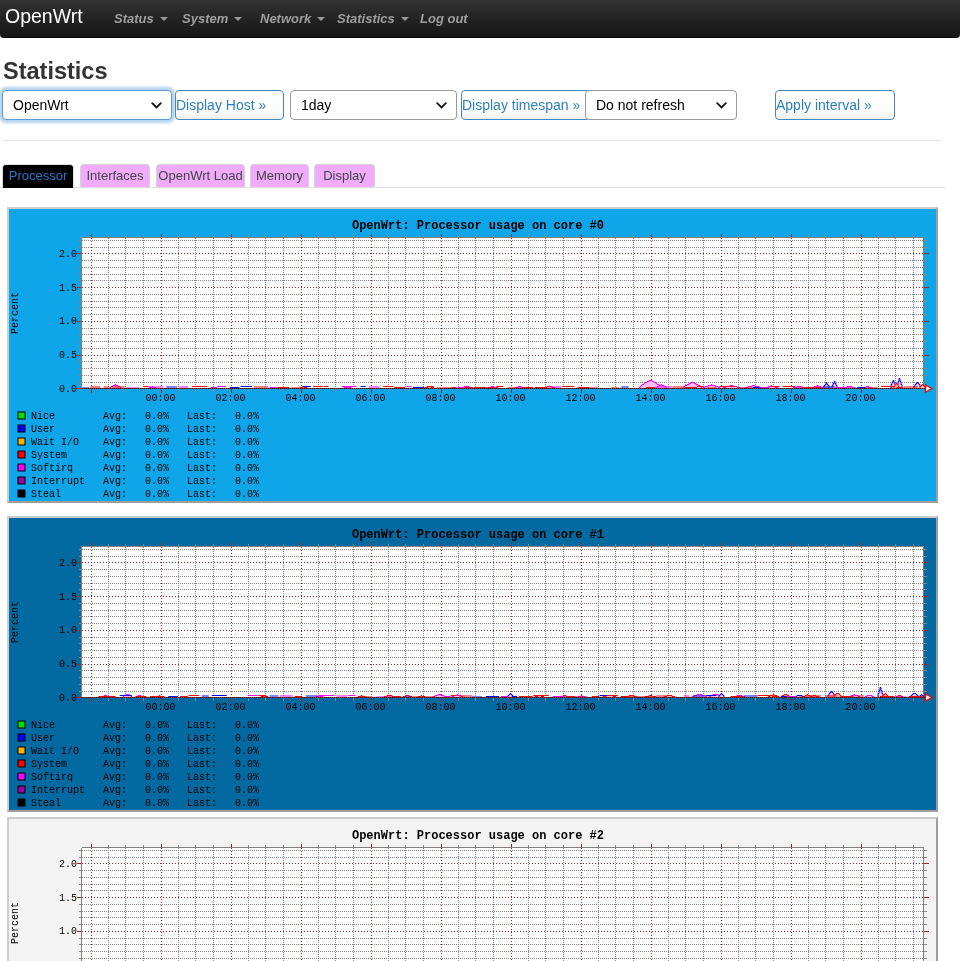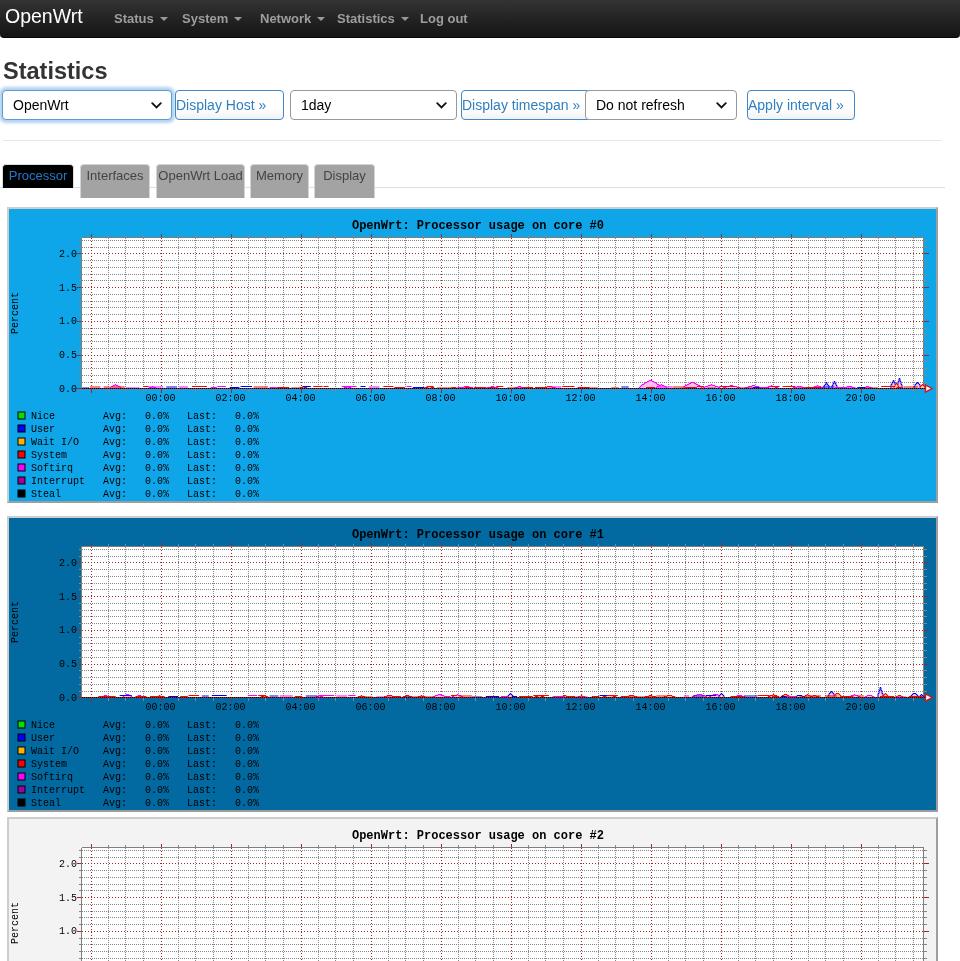--- a/index.html
+++ b/index.html
@@ -1,31 +1,31 @@
 <!DOCTYPE html>
 <html><head><meta charset="utf-8"><title>OpenWrt - Statistics - LuCI</title><style>
 html,body{margin:0;padding:0;background:#fff;font-family:"Liberation Sans",sans-serif;}
 body{width:960px;height:961px;overflow:hidden;position:relative;}
 #navbar{position:absolute;left:0;top:0;width:960px;height:38px;
  background:linear-gradient(180deg,#333333 0%,#222222 55%,#151515 100%);
  border-radius:0 0 4px 4px;border-bottom:1px solid #050505;box-sizing:border-box;}
 #brand{position:absolute;left:5px;top:0px;color:#fff;font-size:19.5px;font-weight:400;line-height:32px;}
-.nav-item{position:absolute;top:0;height:38px;line-height:37px;color:#9d9d9d;font-size:13px;font-weight:bold;}
+.nav-item{position:absolute;top:0;height:38px;line-height:37px;color:#9d9d9d;font-size:13px;font-weight:bold;font-style:italic;}
 .caret{display:inline-block;width:0;height:0;border-left:4px solid transparent;
  border-right:4px solid transparent;border-top:4px solid #999;margin-left:6px;vertical-align:2px;}
 h1{position:absolute;left:3px;top:58px;margin:0;font-size:23.5px;font-weight:bold;color:#333;}
 .sel,.btn{position:absolute;top:90px;height:30px;box-sizing:border-box;border-radius:4px;font-size:14px;}
 .sel{background:#fff;border:1px solid #999;color:#000;line-height:28px;padding-left:10px;}
 .btn{background:linear-gradient(180deg,#ffffff 60%,#f2f2f2 100%);border:1px solid #4288c7;
  color:#2e7fc1;text-align:left;line-height:28px;}
 .chev{position:absolute;right:9px;top:11px;}
 #hr1{position:absolute;left:3px;top:140px;width:939px;height:1px;background:#e7e7e7;}
 #tabline{position:absolute;left:0;top:187px;width:945px;height:1px;background:#ddd;}
-.tab{position:absolute;top:164px;height:34px;box-sizing:border-box;border:1px solid #d4d4d4;
- border-bottom:none;border-radius:4px 4px 0 0;background:#a3a3a3;color:#444;
+.tab{position:absolute;top:164px;height:23px;box-sizing:border-box;border:1px solid #d4d4d4;
+ border-bottom:none;border-radius:4px 4px 0 0;background:#f0abfc;color:#444;
  font-size:13px;text-align:center;line-height:22px;}
 .tab.active{background:#000000;border-color:#ddd;color:#2577c8;height:24px;z-index:2;}
 </style></head><body>
 <div id="navbar"></div>
 <div id="brand">OpenWrt</div>
 <div class="nav-item" style="left:114px">Status<span class="caret"></span></div>
 <div class="nav-item" style="left:182px">System<span class="caret"></span></div>
 <div class="nav-item" style="left:260px">Network<span class="caret"></span></div>
 <div class="nav-item" style="left:337px">Statistics<span class="caret"></span></div>
 <div class="nav-item" style="left:420px">Log out</div>
@@ -34,21 +34,21 @@
       <path d="M1.2 1.2 L5.5 5.4 L9.8 1.2" stroke="#111" stroke-width="1.8" fill="none" stroke-linecap="round"></path>
     </svg></div>
 <div class="btn" style="left:175px;width:109px">Display Host »</div>
 <div class="sel" style="left:290px;width:167px">1day<svg class="chev" width="11" height="7" viewBox="0 0 11 7">
       <path d="M1.2 1.2 L5.5 5.4 L9.8 1.2" stroke="#111" stroke-width="1.8" fill="none" stroke-linecap="round"></path>
     </svg></div>
 <div class="btn" style="left:461px;width:138px">Display timespan »</div>
 <div class="sel" style="left:585px;width:152px">Do not refresh<svg class="chev" width="11" height="7" viewBox="0 0 11 7">
       <path d="M1.2 1.2 L5.5 5.4 L9.8 1.2" stroke="#111" stroke-width="1.8" fill="none" stroke-linecap="round"></path>
     </svg></div>
-<div class="btn" style="left:747px;width:108px">Apply interval »</div>
+<div class="btn" style="left:775px;width:120px">Apply interval »</div>
 <div id="hr1"></div>
 <div id="tabline"></div>
 <div class="tab active" style="left:2px;width:72px">Processor</div>
 <div class="tab" style="left:80px;width:70px">Interfaces</div>
 <div class="tab" style="left:156px;width:89px">OpenWrt Load</div>
 <div class="tab" style="left:250px;width:59px">Memory</div>
 <div class="tab" style="left:314px;width:61px">Display</div>
 <div style="position:absolute;left:7px;top:207px;width:927px;height:292px;background:#0ea5e9;border:2px solid;border-color:#cdcdcd #9e9e9e #9e9e9e #cdcdcd;">
     <svg width="927" height="292" viewBox="0 0 927 292" style="position:absolute;left:0;top:0;font-family:'Liberation Mono',monospace">
       <rect x="72.5" y="28.5" width="842.0" height="151.0" fill="#ffffff"></rect>

